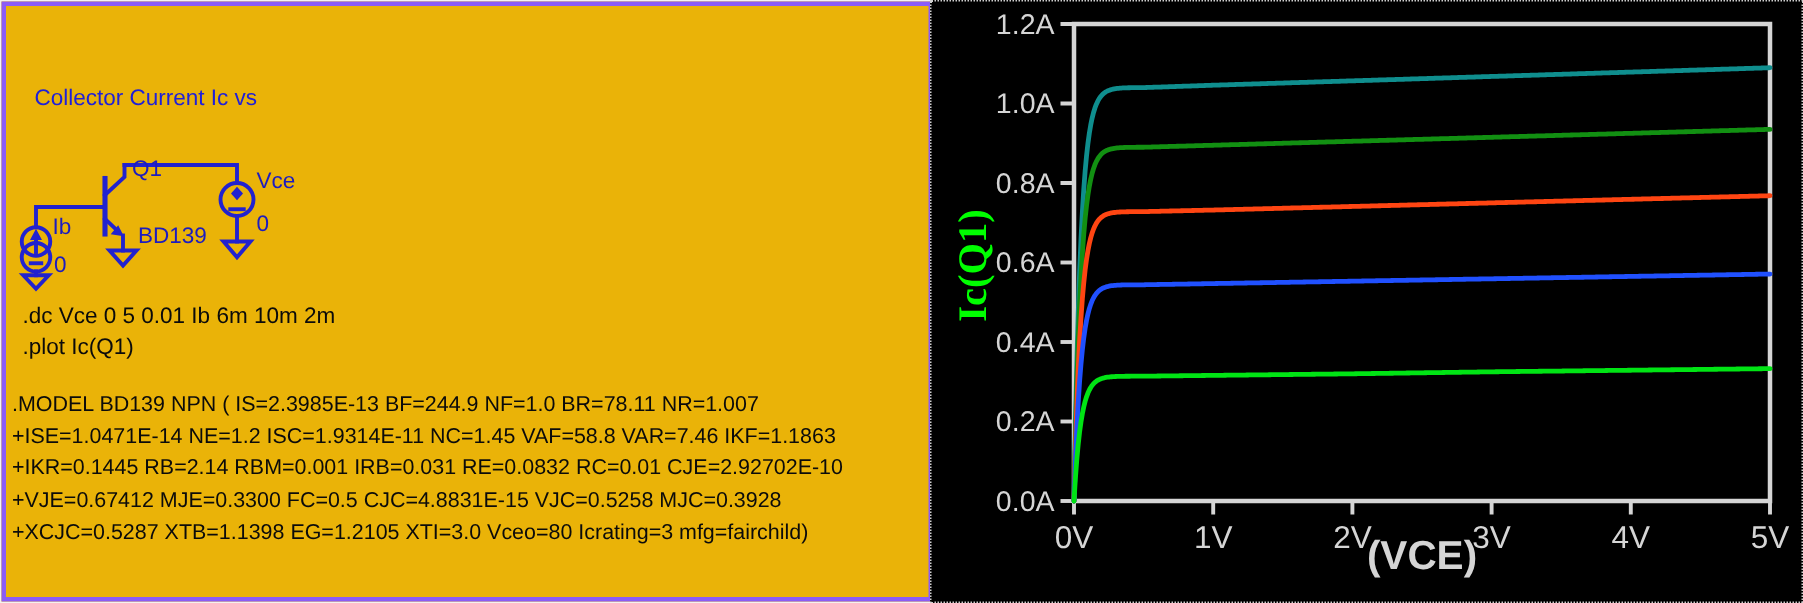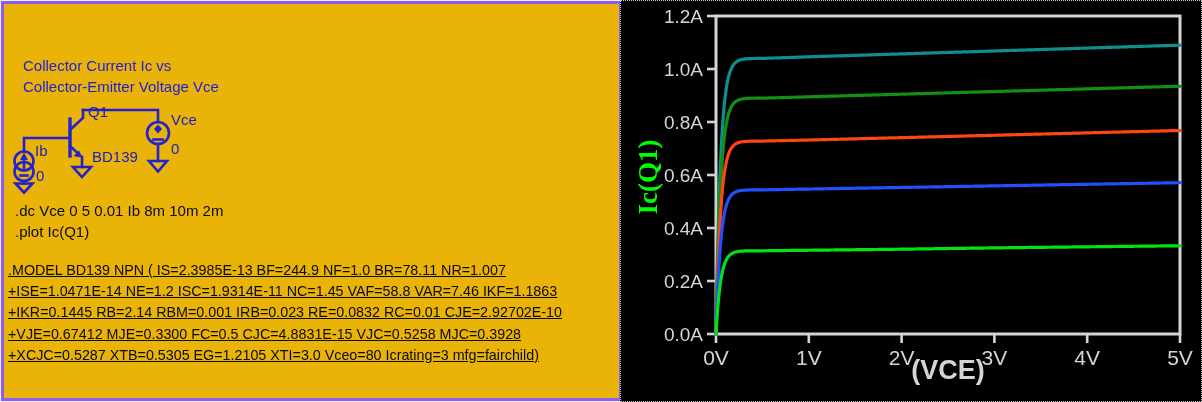--- a/index.html
+++ b/index.html
@@ -7,42 +7,41 @@
           font-family:"Liberation Sans",sans-serif;}
   
   .schematic-panel{position:absolute;left:1px;top:1px;width:615px;height:394px;
                    background:#eab308;border:3px solid #8b5cf6;}
   .sheet-title{position:absolute;left:19px;top:51px;font-size:15px;line-height:21px;
                color:#2020d8;white-space:nowrap;}
   .schematic-svg{position:absolute;left:0;top:0;width:240px;height:200px;}
   .netlist{position:absolute;left:11px;top:196px;font-size:15px;line-height:21px;
            color:#0b0b0b;white-space:nowrap;}
   .model-block{position:absolute;left:4px;top:256px;font-size:14.3px;line-height:21.2px;
-               color:#0b0b0b;white-space:nowrap;letter-spacing:0px;text-decoration:underline;}
+               color:#0b0b0b;white-space:nowrap;letter-spacing:0px;}
   
   .wire{stroke:#2222cf;stroke-width:2.6;fill:none;stroke-linecap:square;}
   .wire-thick{stroke:#2222cf;stroke-width:3.4;fill:none;stroke-linecap:square;}
   .sym-fill{fill:#2222cf;stroke:none;}
   .sym-open{stroke:#2222cf;stroke-width:2.6;fill:none;stroke-linejoin:miter;}
   .sch-label{font-family:"Liberation Sans",sans-serif;font-size:15px;fill:#1c1cc0;}
   
   .plot-panel{position:absolute;left:620px;top:0;width:580px;height:400px;
               background:#000;border:1px dotted #cfcfcf;}
   .plot-svg{position:absolute;left:0;top:0;}
 </style>
 </head>
 <body>
 
 <div class="screen">
 
   <div class="schematic-panel">
 
     <div class="sheet-title">
       <div>Collector Current Ic vs</div>
-      <div>Collector-Emitter Voltage Vce</div>
     </div>
 
     <svg class="schematic-svg" viewBox="0 0 240 200">
 
       <path class="wire" d="M20,147 L20,134 L65,134"></path>
       <path class="wire" d="M79,106 L154,106 L154,118"></path>
 
       <g>
         <path class="wire-thick" d="M66,115 L66,152"></path>
         <path class="wire" d="M66,126 L79,114 L79,106"></path>
@@ -72,30 +71,30 @@
 
       <text class="sch-label" x="84" y="113">Q1</text>
       <text class="sch-label" x="88" y="158">BD139</text>
       <text class="sch-label" x="31" y="152">Ib</text>
       <text class="sch-label" x="32" y="177">0</text>
       <text class="sch-label" x="167" y="121">Vce</text>
       <text class="sch-label" x="167" y="150">0</text>
     </svg>
 
     <div class="netlist">
-      <div>.dc Vce 0 5 0.01 Ib 8m 10m 2m</div>
+      <div>.dc Vce 0 5 0.01 Ib 6m 10m 2m</div>
       <div>.plot Ic(Q1)</div>
     </div>
 
     <div class="model-block">
       <div>.MODEL BD139 NPN ( IS=2.3985E-13 BF=244.9 NF=1.0 BR=78.11 NR=1.007</div>
       <div>+ISE=1.0471E-14 NE=1.2 ISC=1.9314E-11 NC=1.45 VAF=58.8 VAR=7.46 IKF=1.1863</div>
-      <div>+IKR=0.1445 RB=2.14 RBM=0.001 IRB=0.023 RE=0.0832 RC=0.01 CJE=2.92702E-10</div>
+      <div>+IKR=0.1445 RB=2.14 RBM=0.001 IRB=0.031 RE=0.0832 RC=0.01 CJE=2.92702E-10</div>
       <div>+VJE=0.67412 MJE=0.3300 FC=0.5 CJC=4.8831E-15 VJC=0.5258 MJC=0.3928</div>
-      <div>+XCJC=0.5287 XTB=0.5305 EG=1.2105 XTI=3.0 Vceo=80 Icrating=3 mfg=fairchild)</div>
+      <div>+XCJC=0.5287 XTB=1.1398 EG=1.2105 XTI=3.0 Vceo=80 Icrating=3 mfg=fairchild)</div>
     </div>
   </div>
 
   <div class="plot-panel">
     <svg id="chart-svg" class="plot-svg" width="578" height="398" viewBox="0 0 578 398">
         <rect x="95" y="15" width="464" height="318" fill="none" stroke="#d5d5d5" stroke-width="3"></rect>
         <line x1="86" y1="333" x2="95" y2="333" stroke="#d5d5d5" stroke-width="2.6"></line>
         <text x="82" y="339.5" fill="#d5d5d5" text-anchor="end" font-size="19px" font-family="&quot;Liberation Sans&quot;,sans-serif">0.0A</text>
         <line x1="86" y1="280" x2="95" y2="280" stroke="#d5d5d5" stroke-width="2.6"></line>
         <text x="82" y="286.5" fill="#d5d5d5" text-anchor="end" font-size="19px" font-family="&quot;Liberation Sans&quot;,sans-serif">0.2A</text>

